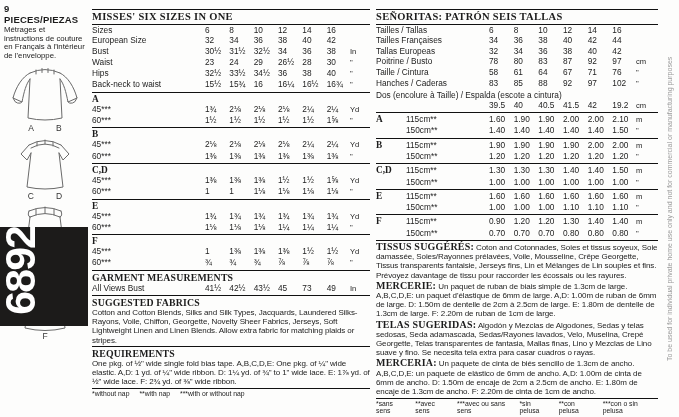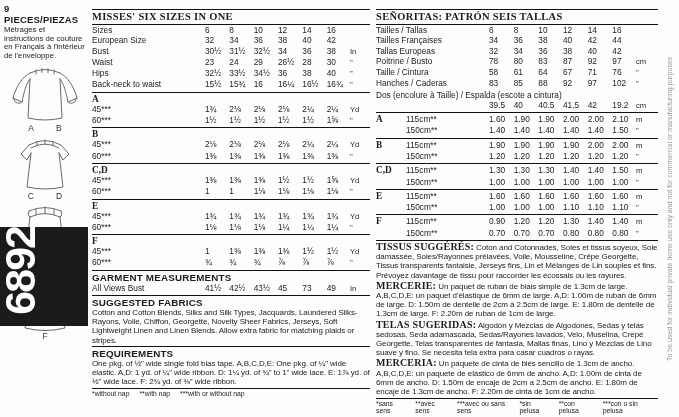--- a/index.html
+++ b/index.html
@@ -30,21 +30,21 @@
   .mrow{display:grid;grid-template-columns:30px 82px repeat(6,1fr) 22px;align-items:baseline;line-height:10.3px;font-size:8.3px;}
   .mrow2{display:grid;grid-template-columns:112px repeat(6,1fr) 22px;align-items:baseline;line-height:10.3px;font-size:8.3px;}
   .cells{display:contents;}
   .cell{text-align:left;padding-left:1px;white-space:nowrap;}
   .rlabel{white-space:nowrap;}
   .unit{font-size:7.6px;color:#222;text-align:left;}
   .group{border-top:1px solid #111;margin-top:1px;padding-top:1px;}
   .gletter{font-family:"Liberation Serif",serif;font-weight:bold;font-size:9.3px;line-height:10px;}
   .fullrow{font-size:8.3px;line-height:10px;}
 
-  .sechead{font-family:Liberation Sans, sans-serif;font-weight:bold;font-size:9.8px;letter-spacing:.2px;line-height:11px;}
+  .sechead{font-family:Liberation Serif, serif;font-weight:bold;font-size:9.8px;letter-spacing:.2px;line-height:11px;}
   .para{font-size:8px;line-height:9.2px;letter-spacing:-.1px;margin:0 0 1px 0;}
   .para b{font-family:"Liberation Serif",serif;font-size:10px;letter-spacing:.2px;}
   .sect{border-top:1px solid #111;margin-top:1px;padding-top:1px;}
 
   .footnote{border-top:1px solid #111;margin-top:2px;padding-top:1px;display:flex;gap:10px;font-size:6.8px;color:#222;}
   .footnote2{border-top:1px solid #111;margin-top:2px;padding-top:1px;display:flex;justify-content:space-between;font-size:6.8px;color:#222;}
   .fgroup{display:flex;gap:7px;}
 
   
   .edge-note{position:absolute;right:0px;top:0;height:417px;width:16px;

